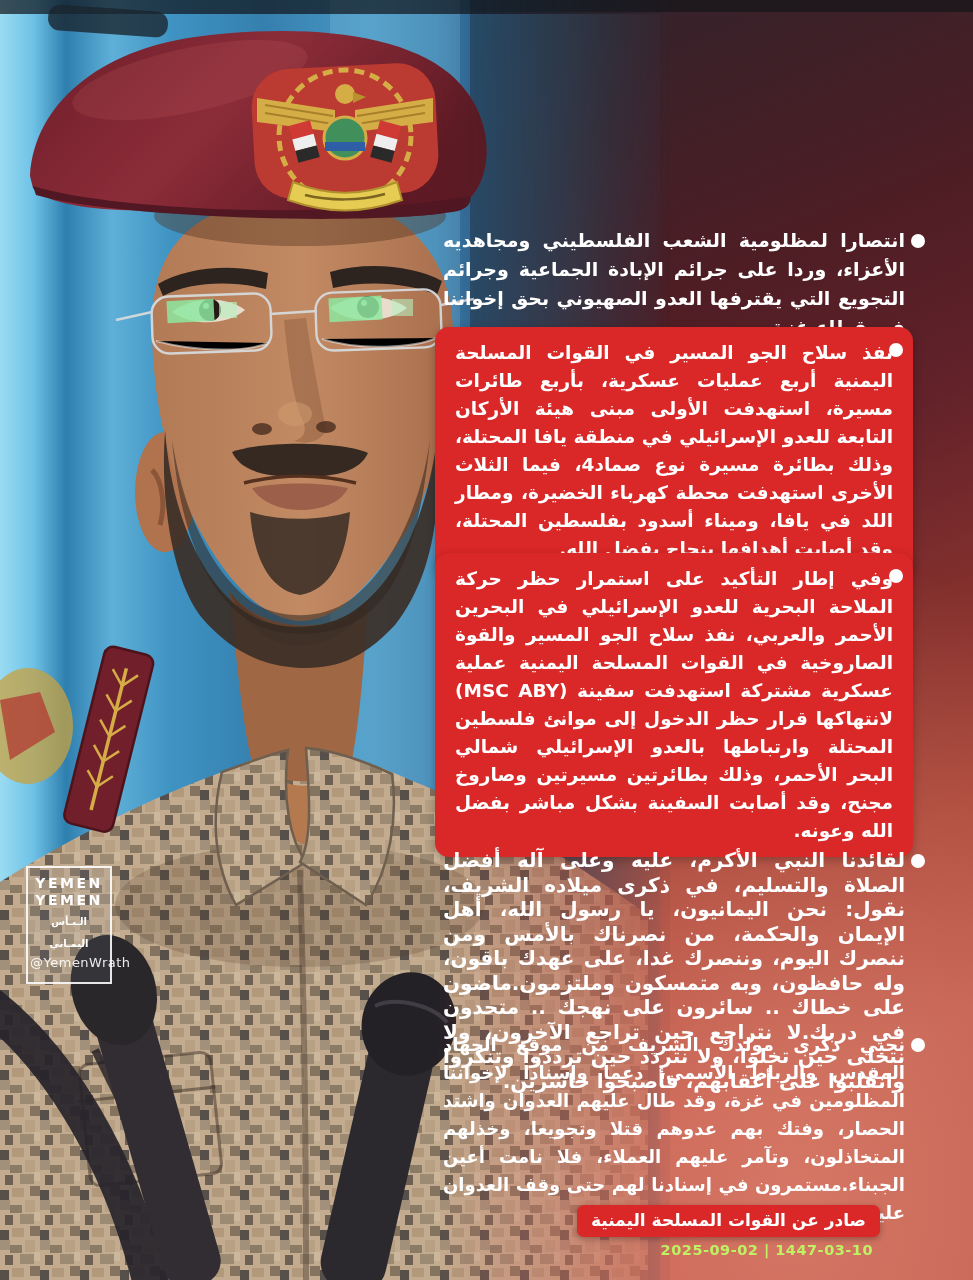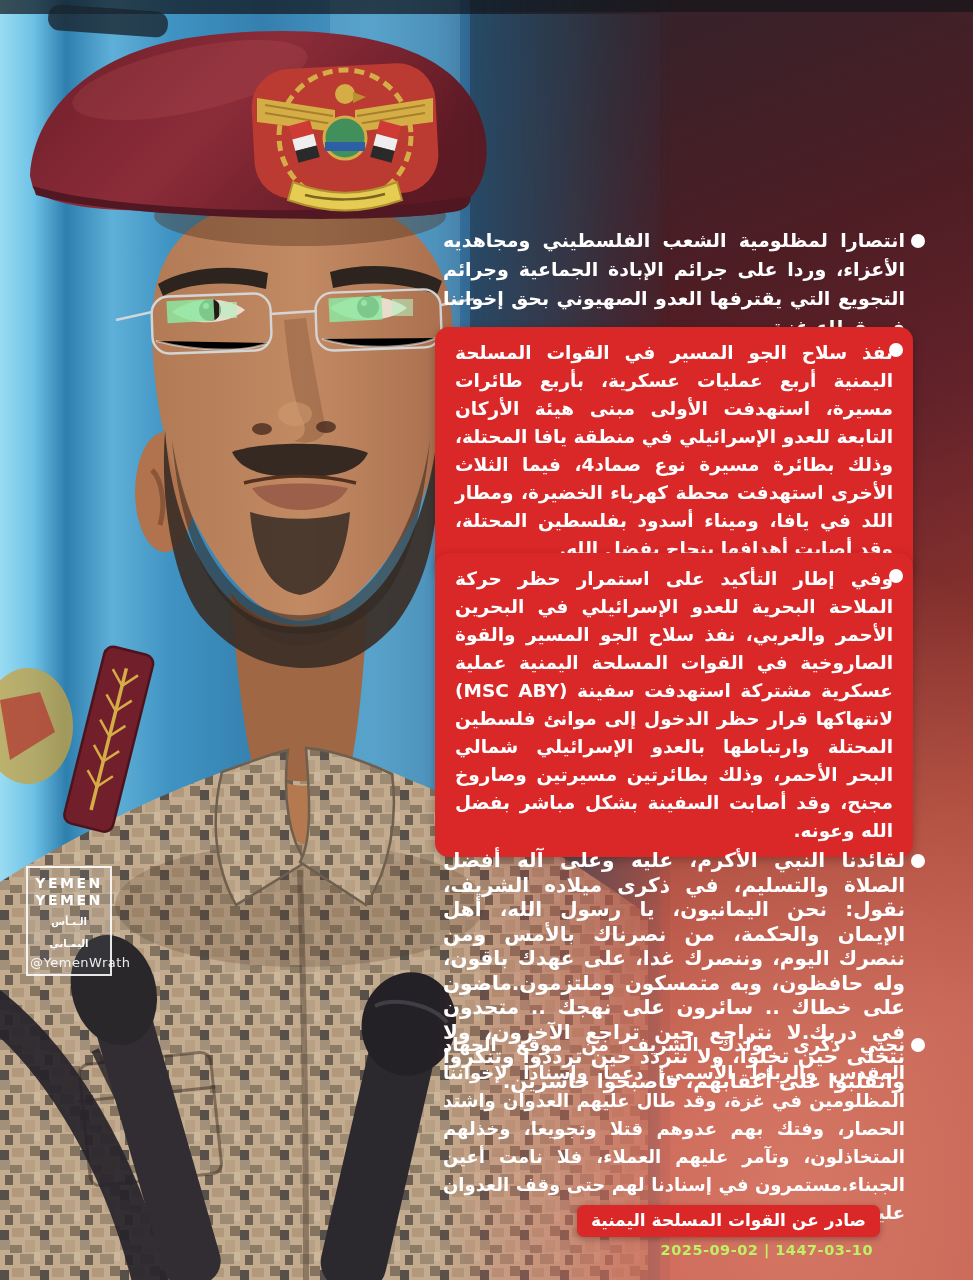--- a/index.html
+++ b/index.html
@@ -33,21 +33,21 @@
   .s5 .dot{top:7px;}
   
   .badge{position:absolute;top:1205px;right:93px;background:#da2727;color:#fff;direction:rtl;
     font-size:17px;font-weight:bold;padding:5px 14px 7px;border-radius:7px;
     box-shadow:0 2px 6px rgba(0,0,0,.3);}
   .date{position:absolute;top:1242px;right:100px;color:#bef264;font-size:14.5px;font-weight:bold;
     direction:ltr;letter-spacing:.5px;}
   
   .watermark{position:absolute;left:26px;top:866px;width:86px;box-sizing:border-box;
     border:2px solid rgba(255,255,255,.88);background:rgba(150,170,190,.10);
-    color:#fff;text-align:center;padding:7px 2px 4px;}
+    color:#fff;text-align:center;padding:7px 2px 12px;}
   .wm-en{font-size:14px;font-weight:bold;letter-spacing:2.5px;line-height:17px;}
   .wm-ar{font-size:10px;font-weight:bold;line-height:19px;direction:rtl;margin-top:3px;}
   .wm-handle{font-size:13px;letter-spacing:.5px;opacity:.9;margin-top:2px;}
 </style>
 </head>
 <body>
 
 <div class="canvas">
 
   <svg class="scene" width="973" height="1280" viewBox="0 0 973 1280" aria-hidden="true">

